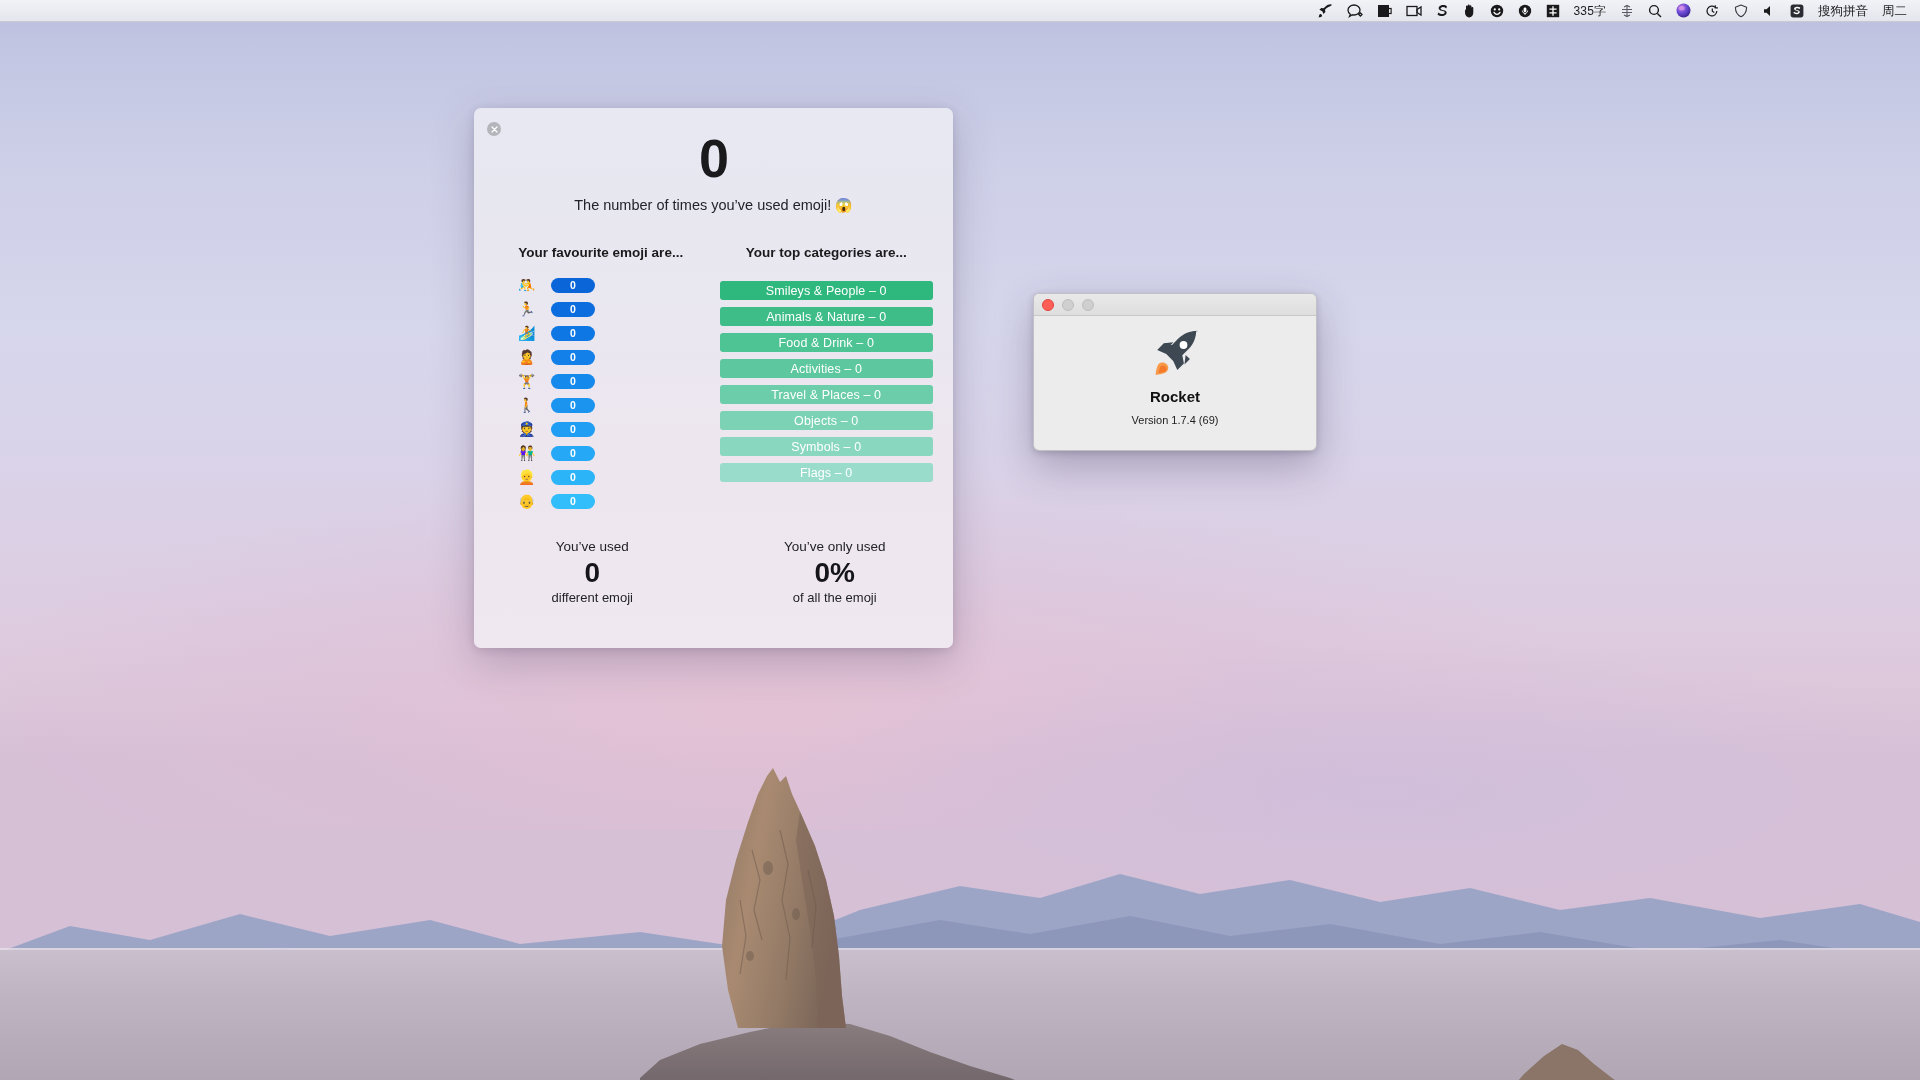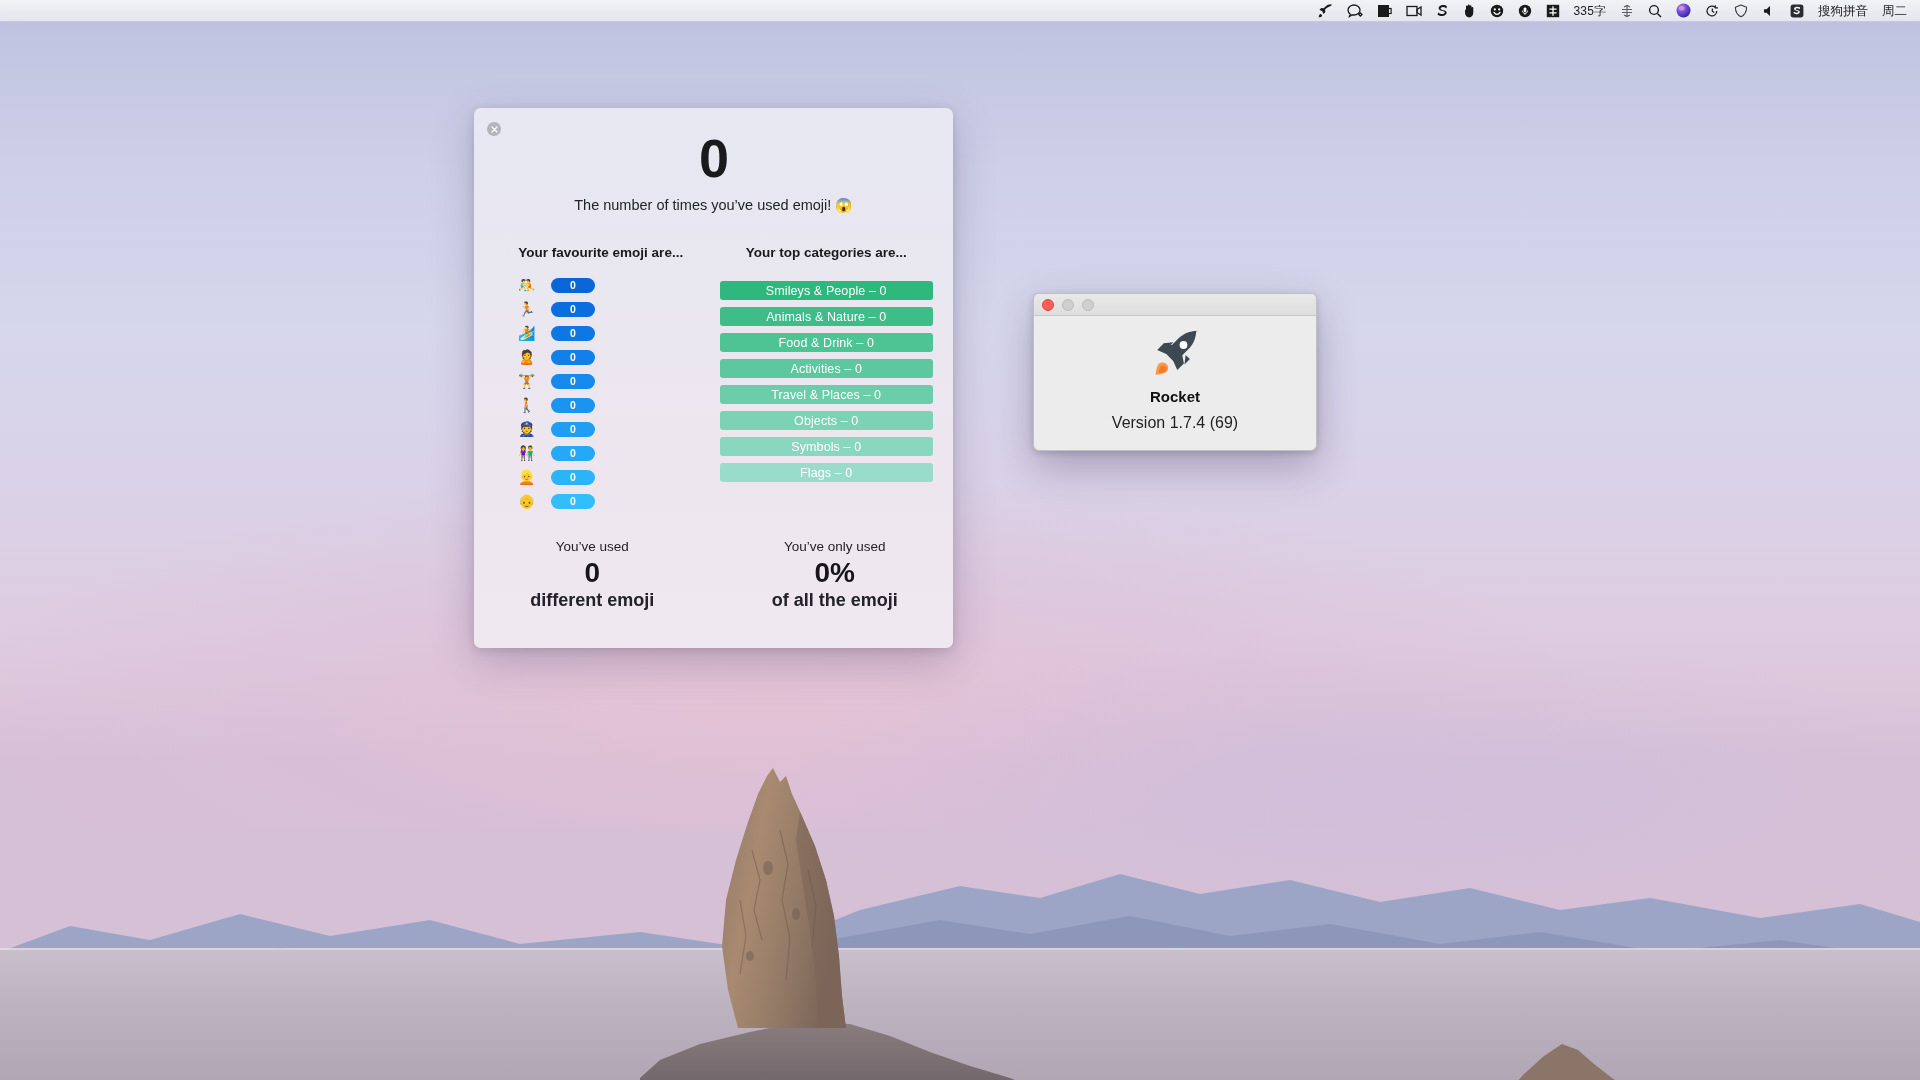--- a/index.html
+++ b/index.html
@@ -138,21 +138,21 @@
     letter-spacing:.1px;
   }
 
   
   .stats {
     display:flex; margin-top:26px; padding:0 14px;gap:34px;
   }
   .stat { flex:1; text-align:center; }
   .stat-top { font-size:13.5px; color:#22222a; }
   .stat-num { font-size:28px; font-weight:bold; color:#16161a; margin:4px 0 3px; line-height:1.05; }
-  .stat-bot { font-size:18px; color:#22222a;font-weight:bold; }
+  .stat-bot { font-size:13px; color:#22222a; }
 
   
   #rocket-window {
     position:absolute; left:1033px; top:293px; width:284px; height:158px;
     border-radius:6px; overflow:hidden;
     background:#ececec;
     box-shadow:0 16px 40px rgba(50,40,70,.3), 0 2px 6px rgba(50,40,70,.2);
     border:1px solid rgba(130,130,140,.4);
   }
   #rocket-window .titlebar {
@@ -164,21 +164,21 @@
   .tl { width:12px; height:12px; border-radius:50%; }
   .tl.red { background:#ff5f57; border:.5px solid #e0443e; }
   .tl.yellow { background:#cfcfcf; border:.5px solid #bdbdbd; }
   .tl.green { background:#cfcfcf; border:.5px solid #bdbdbd; }
 
   #rocket-window .body {
     padding-top:14px; text-align:center;
   }
   .rocket-icon { display:flex; justify-content:center; margin-bottom:8px; }
   .app-name { font-size:15px; font-weight:bold; color:#111; }
-  .app-version { font-size:16px; color:#222; margin-top:9px; }
+  .app-version { font-size:11px; color:#222; margin-top:9px; }
   .app-copy { font-size:11.5px; color:#222; margin-top:11px; line-height:1.5; padding:0 30px; }
 </style>
 </head>
 <body>
 
 <div id="desktop">
 
   <div class="sky-glow"></div>
   <div class="sky-glow2"></div>
 

